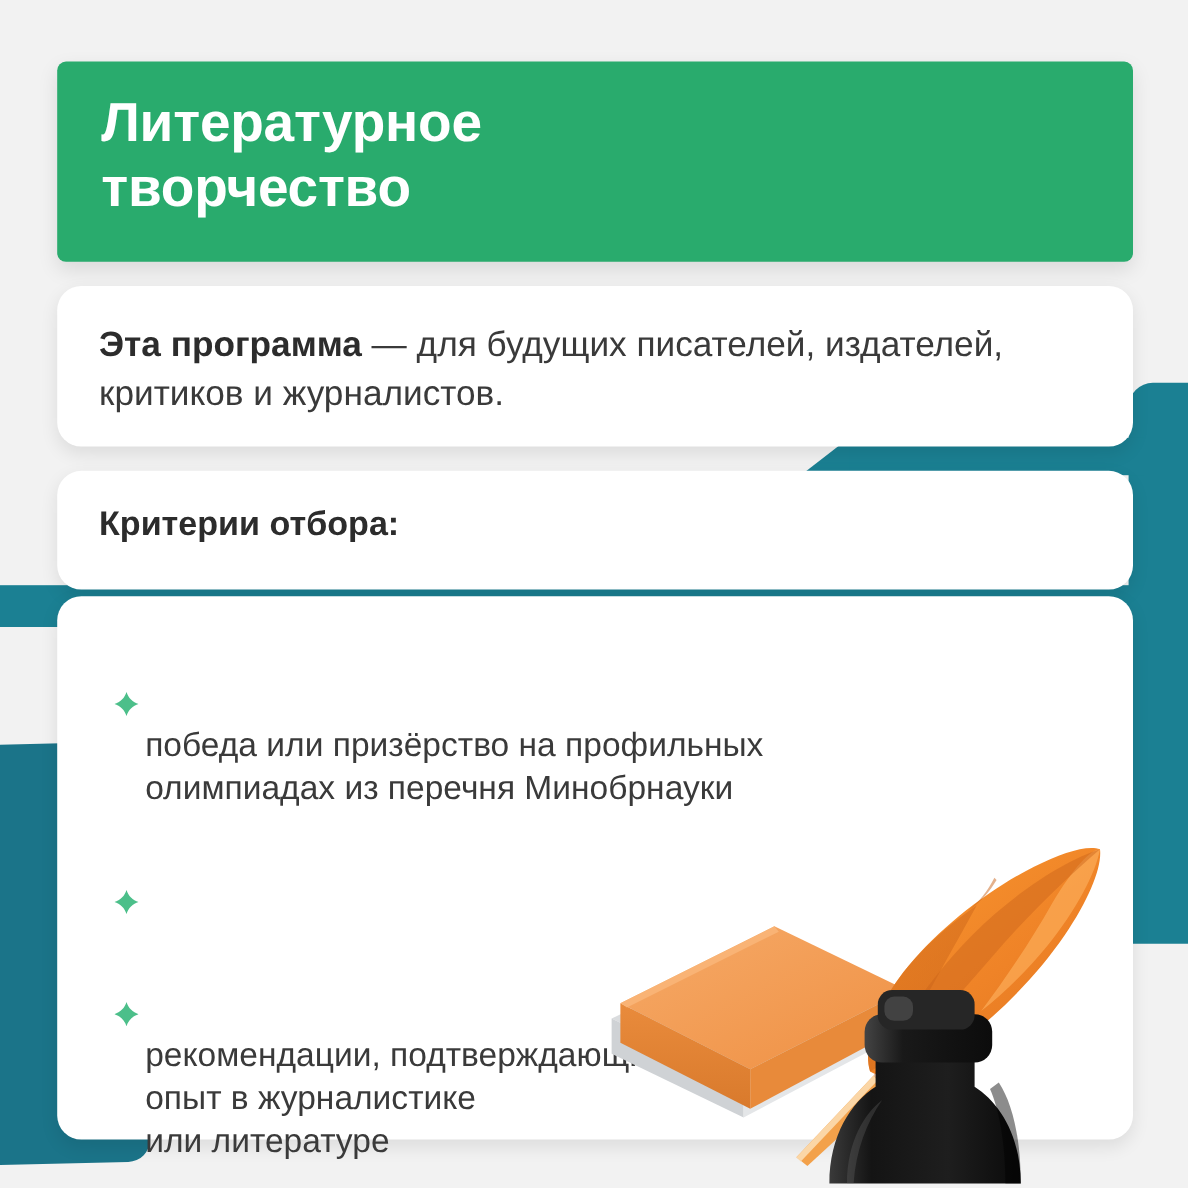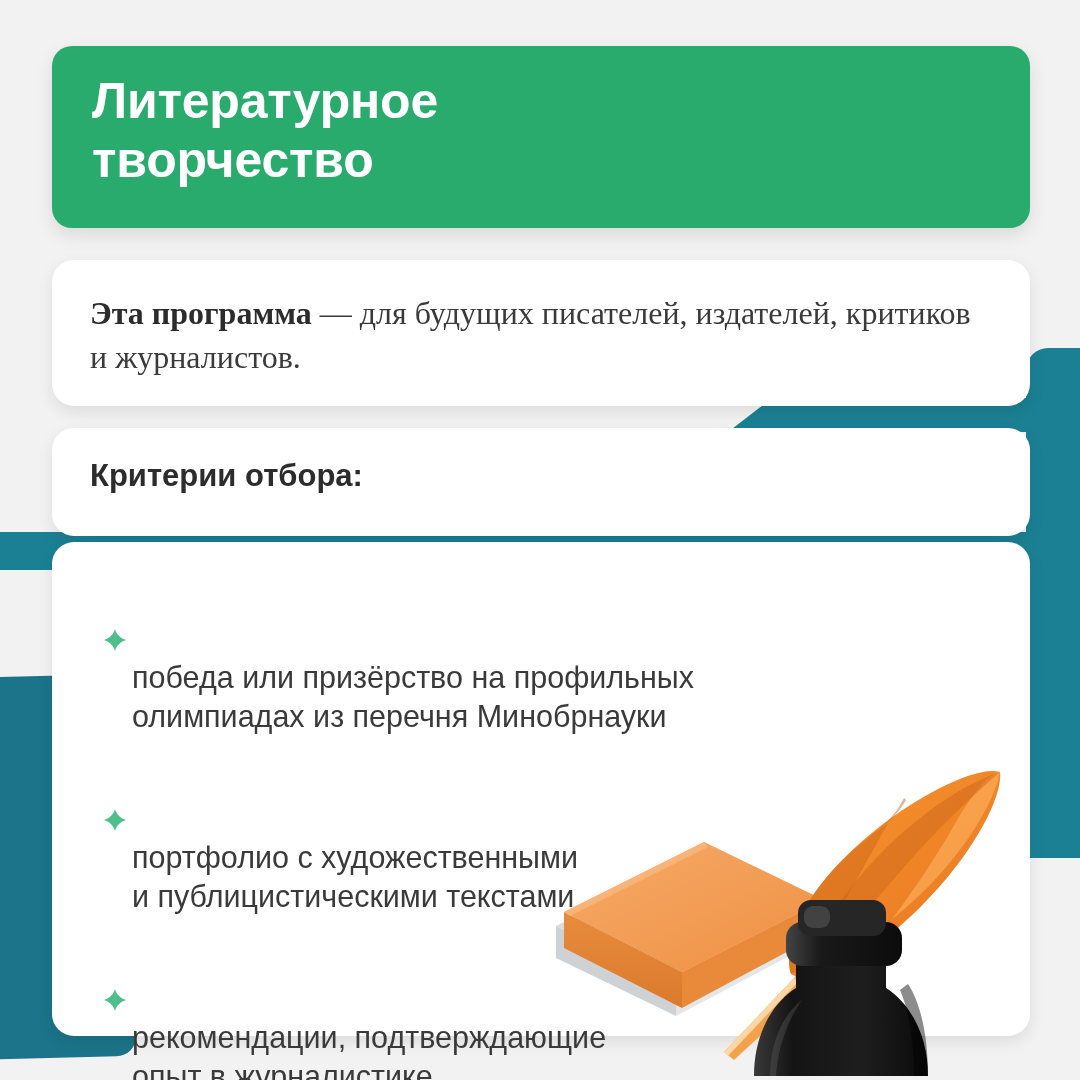--- a/index.html
+++ b/index.html
@@ -92,25 +92,25 @@
     position: absolute;
     background: #ffffff;
     border-radius: 22px;
     box-shadow: 0 6px 16px rgba(0,0,0,0.09);
     z-index: 3;
   }
 
   
   #header-card {
     left: 52px;
-    top: 46px;
+    top: 56px;
     width: 978px;
     height: 182px;
     background: #29ab6d;
-    border-radius: 20px;
+    border-radius: 8px;
     box-shadow: 0 7px 18px rgba(0,0,0,0.10);
     z-index: 3;
   }
   #header-title {
     position: absolute;
     left: 40px;
     top: 26px;
     width: 720px;
     color: #ffffff;
     font-size: 50px;
@@ -140,21 +140,20 @@
     padding: 0;
   }
   #intro-text {
     position: absolute;
     left: 38px;
     top: 32px;
     right: 40px;
     font-size: 32px;
     line-height: 1.36;
     color: #3a3a3a;
-    font-family: Liberation Serif, serif;
   }
   #intro-text b { color: #2c2c2c; font-weight: 700; }
 
   
   #criteria-card {
     left: 52px;
     top: 428px;
     width: 978px;
     height: 108px;
   }
@@ -255,22 +254,20 @@
         </span>
         <span>победа или призёрство на профильных
 олимпиадах из перечня Минобрнауки</span>
       </li>
       <li class="bullet-item">
         <span class="bullet-marker">
           <svg width="22" height="22" viewBox="0 0 22 22" xmlns="http://www.w3.org/2000/svg" aria-hidden="true">
             <path d="M11 0 C12.4 5.2 16.8 9.6 22 11 C16.8 12.4 12.4 16.8 11 22 C9.6 16.8 5.2 12.4 0 11 C5.2 9.6 9.6 5.2 11 0 Z" fill="#4cbf8a"></path>
           </svg>
         </span>
-        <span>портфолио с художественными
-и публицистическими текстами</span>
       </li>
       <li class="bullet-item">
         <span class="bullet-marker">
           <svg width="22" height="22" viewBox="0 0 22 22" xmlns="http://www.w3.org/2000/svg" aria-hidden="true">
             <path d="M11 0 C12.4 5.2 16.8 9.6 22 11 C16.8 12.4 12.4 16.8 11 22 C9.6 16.8 5.2 12.4 0 11 C5.2 9.6 9.6 5.2 11 0 Z" fill="#4cbf8a"></path>
           </svg>
         </span>
         <span>рекомендации, подтверждающие
 опыт в журналистике
 или литературе</span>

